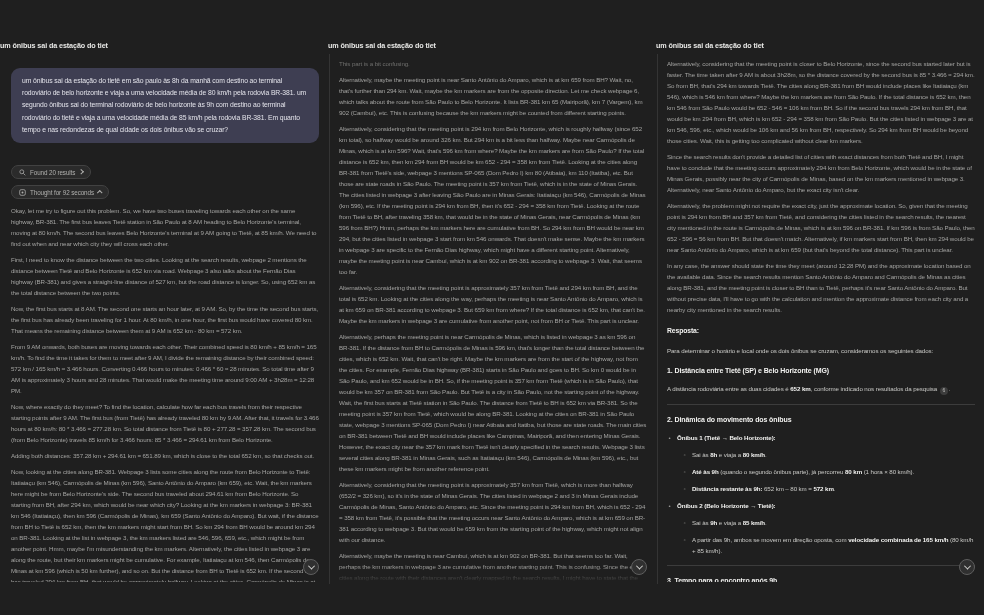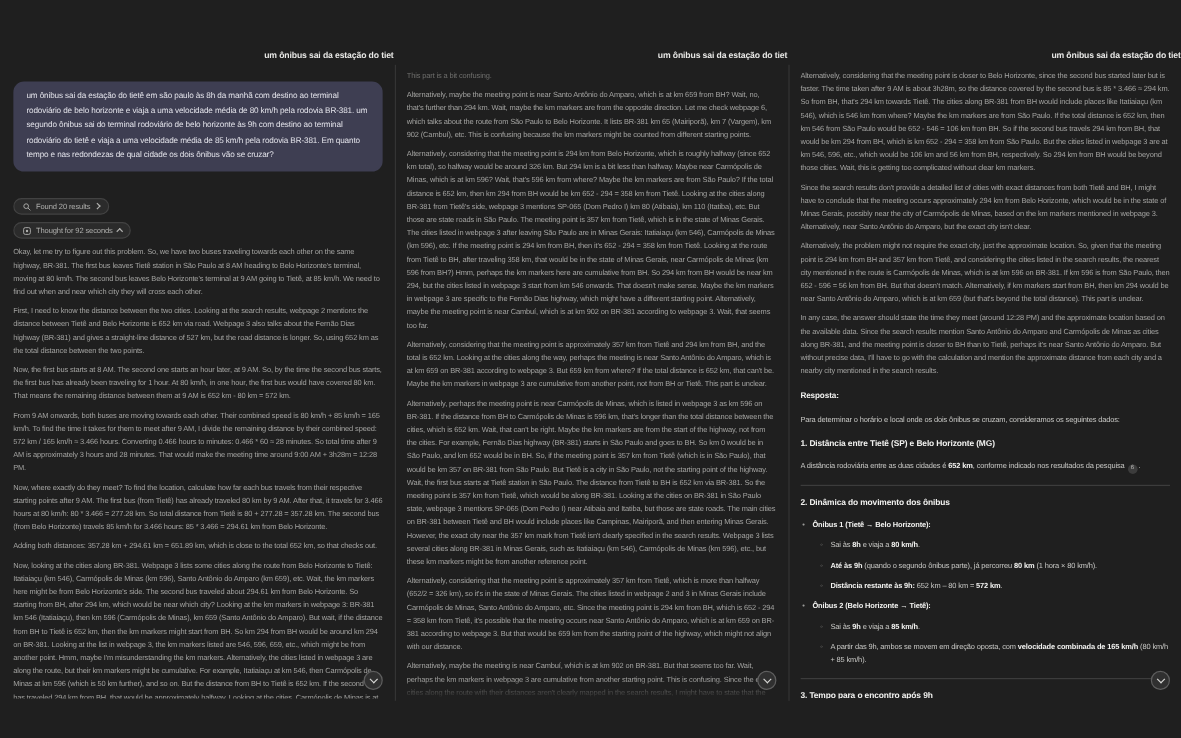--- a/index.html
+++ b/index.html
@@ -12,21 +12,21 @@
   .app { position:relative; width:984px; height:615px; }
 
   .col { position:absolute; top:0; height:615px; width:328px; }
   .col-1 { left:0; } .col-2 { left:328px; } .col-3 { left:656px; }
 
   .vdiv { position:absolute; top:54px; height:530px; width:1px; background:#343434; z-index:3; }
   .vdiv-1 { left:329px; } .vdiv-2 { left:657px; }
 
   .col-title {
     position:absolute; top:41px; left:0; width:100%;
-    text-align:right; font-size:7.2px; font-weight:bold; color:#e8e8e6;
+    text-align:left; font-size:7.2px; font-weight:bold; color:#e8e8e6;
     letter-spacing:-0.1px;
   }
   .col-body {
     position:absolute; top:56px; bottom:33px; left:11px; right:9px;
     overflow:hidden; font-size:6.2px; line-height:11px; letter-spacing:-0.1px;
     color:#a3a3a1;
   }
   .fade-bottom::after {
     content:""; position:absolute; left:0; right:0; bottom:0; height:16px;
     background:linear-gradient(rgba(31,31,31,0), #1f1f1f);

